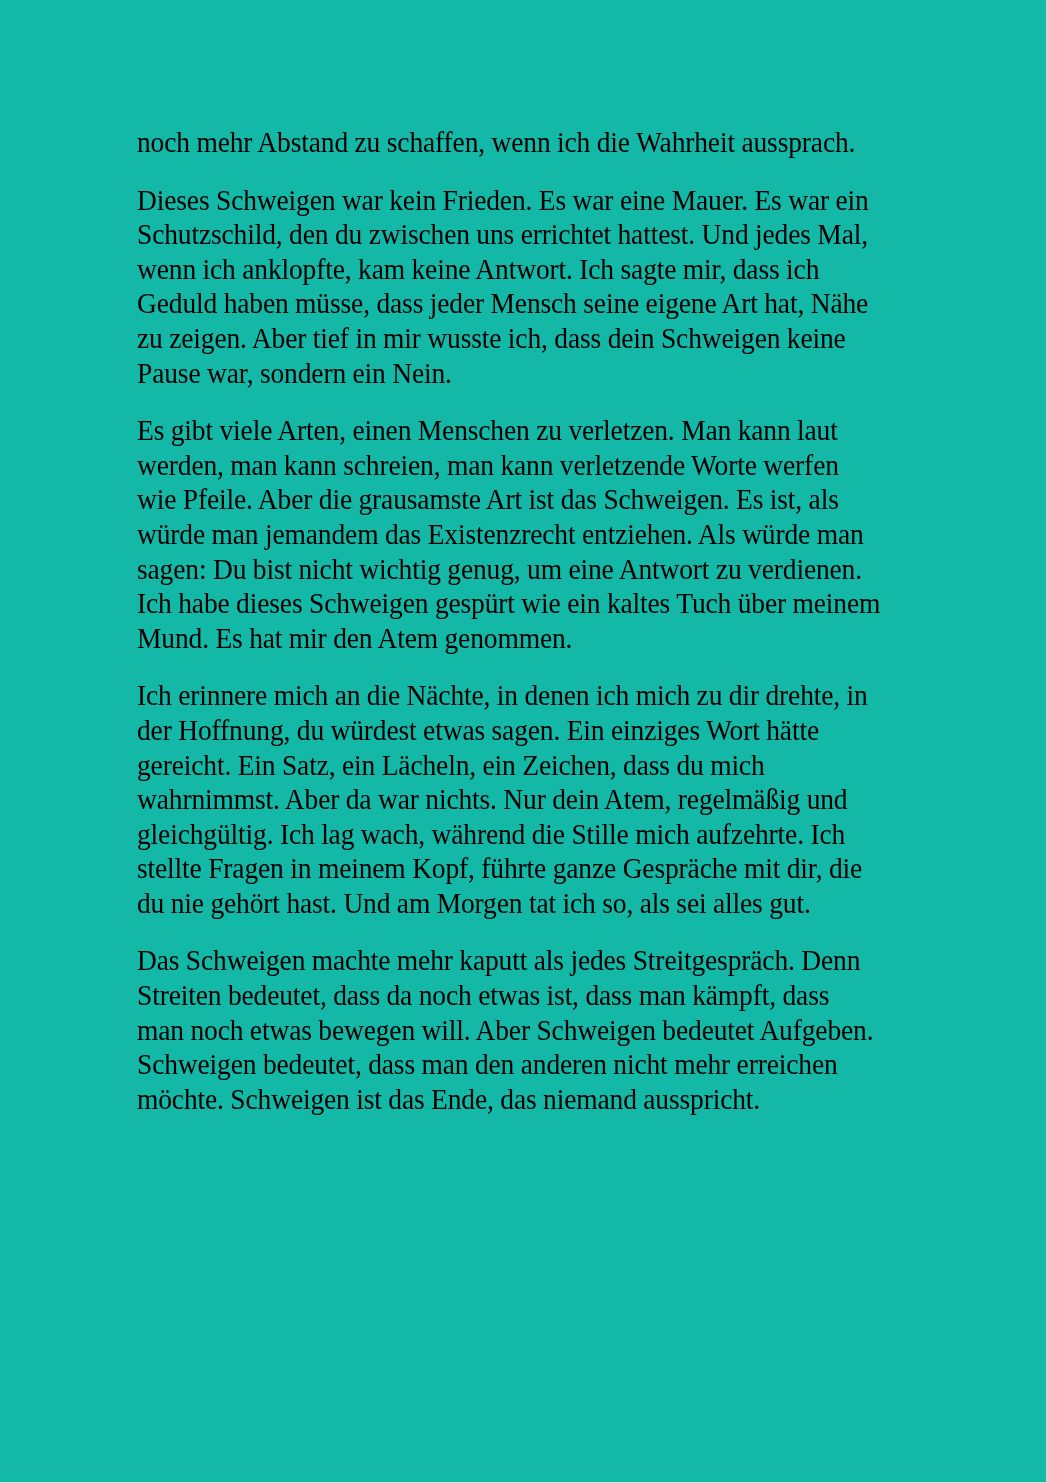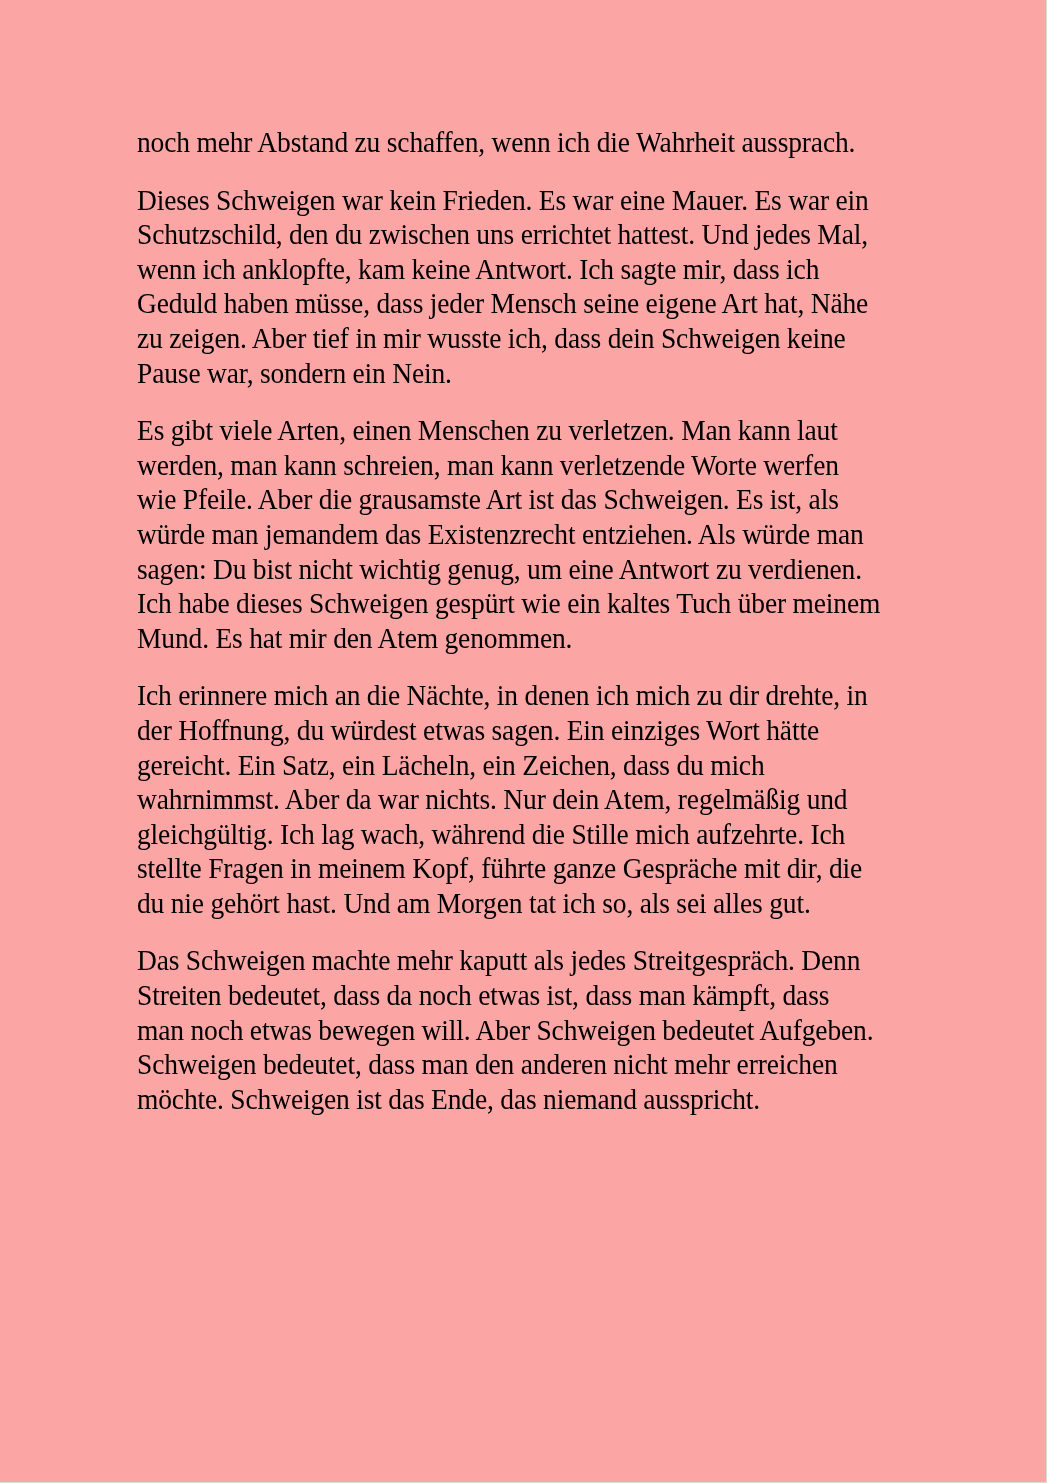--- a/index.html
+++ b/index.html
@@ -5,21 +5,21 @@
   html, body {
     margin: 0;
     padding: 0;
     background: #ffffff;
   }
 
   .page {
     position: relative;
     width: 1047px;
     height: 1483px;
-    background: #fca5a5;
+    background: #14b8a6;
     box-sizing: border-box;
     border-right: 1px solid #d9d9d9;
     border-bottom: 1px solid #dcdcdc;
     overflow: hidden;
   }
 
   .text-column {
     position: absolute;
     left: 137px;
     top: 126px;

